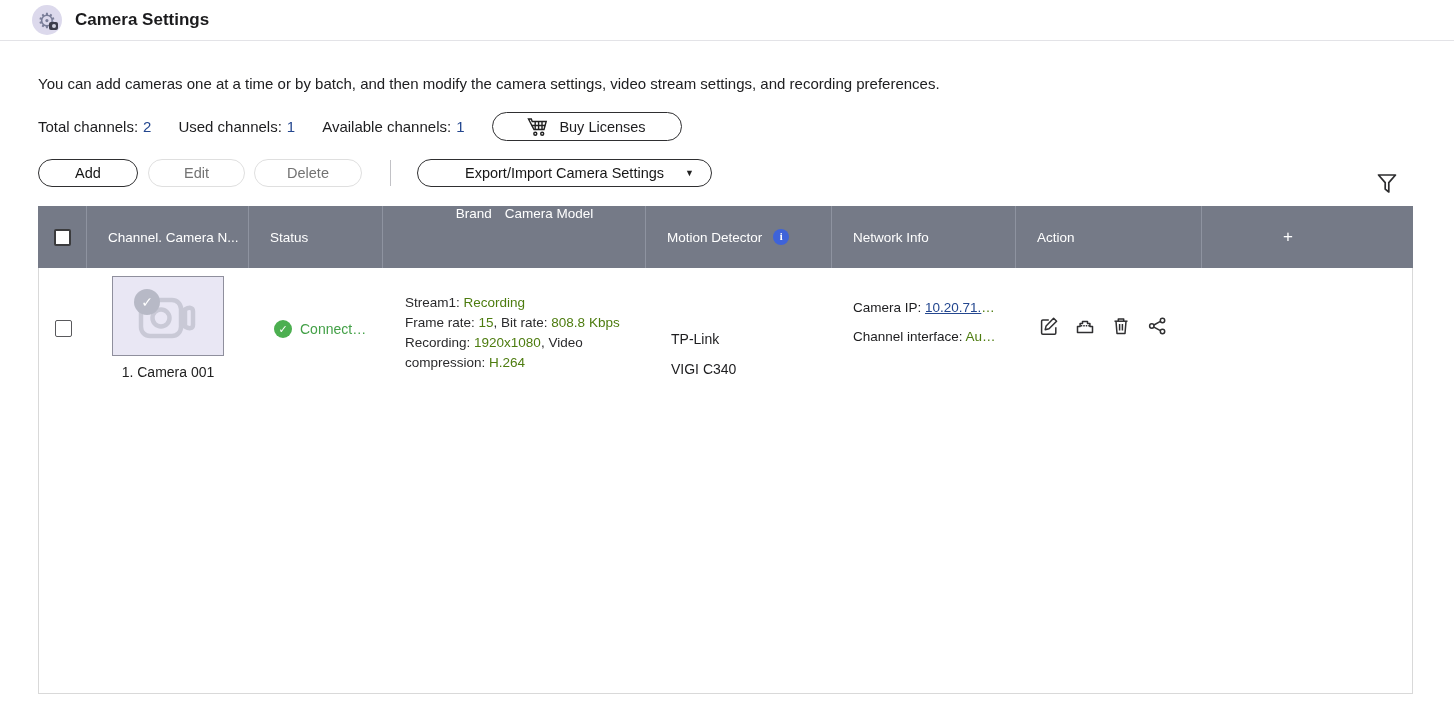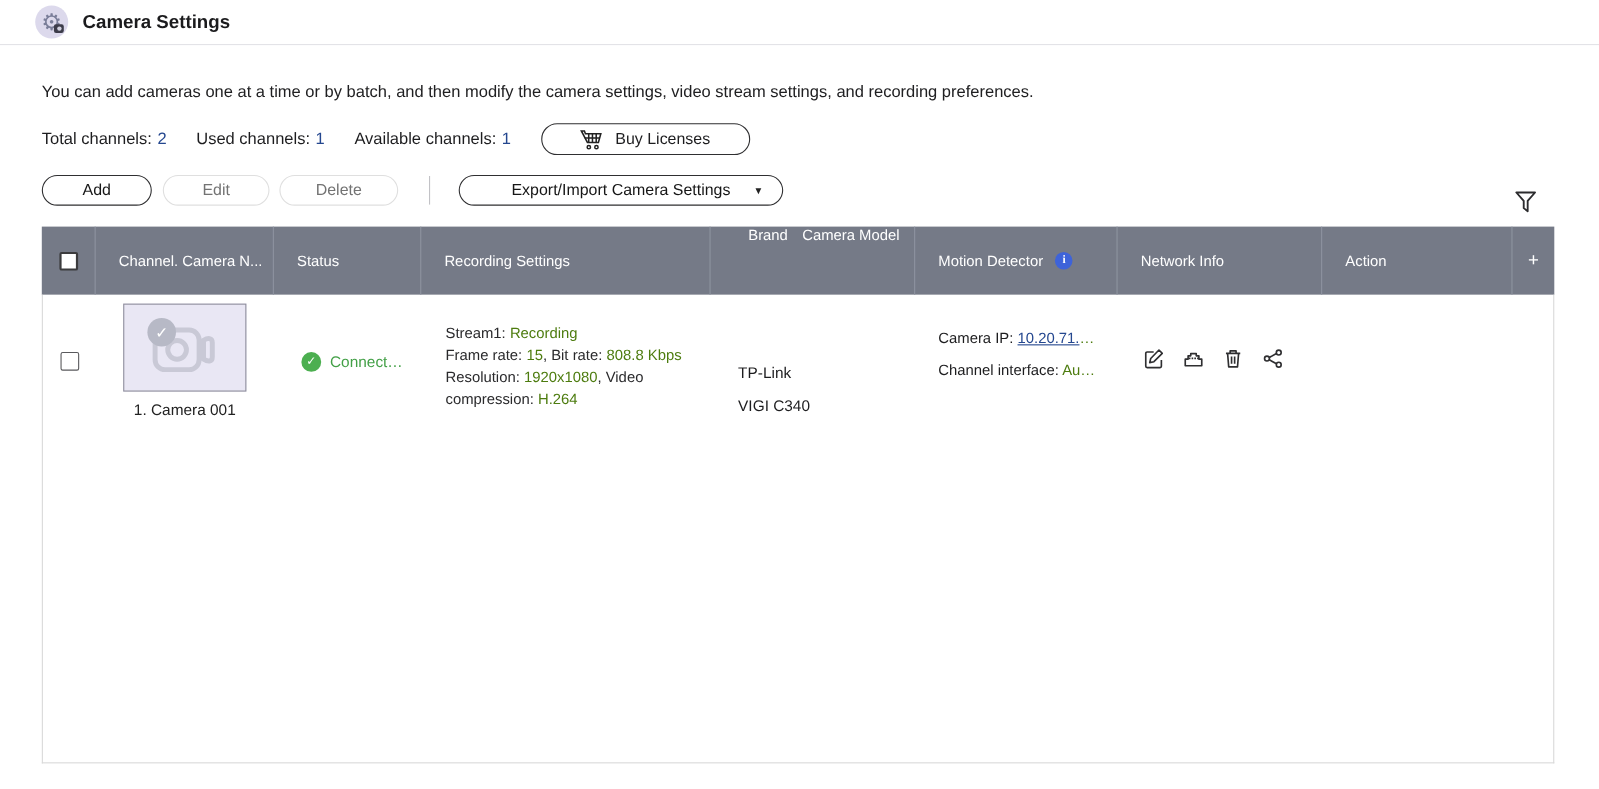--- a/index.html
+++ b/index.html
@@ -213,23 +213,20 @@
   <div class="thead grid-cols">
     <div class="th">
       <span class="cb hdr"></span>
     </div>
     <div class="th">
       <span>Channel. Camera N...</span>
     </div>
     <div class="th">
       <span>Status</span>
     </div>
-    <div class="th">
-      <span>Recording Settings</span>
-    </div>
     <div class="th two-line">
       <span>Brand</span>
       <span>Camera Model</span>
     </div>
     <div class="th">
       <span>Motion Detector</span>
       <span class="info-badge">i</span>
     </div>
     <div class="th">
       <span>Network Info</span>
@@ -264,21 +261,21 @@
       </div>
 
       <div class="cell cell-status">
         <span class="status-badge">✓</span>
         <span class="status-text">Connect…</span>
       </div>
 
       <div class="cell cell-recording">
         <span>Stream1: </span><span class="blue">Recording</span><br>
         <span>Frame rate: </span><span class="blue">15</span><span>, Bit rate: </span><span class="blue">808.8 Kbps</span><br>
-        <span>Resolution: </span><span class="blue">1920x1080</span><span>, Video</span><br>
+        <span>Recording: </span><span class="blue">1920x1080</span><span>, Video</span><br>
         <span>compression: </span><span class="blue">H.264</span>
       </div>
 
       <div class="cell cell-brand">
         <div>TP-Link</div>
         <div class="line2">VIGI C340</div>
       </div>
 
 
       <div class="cell cell-network">

